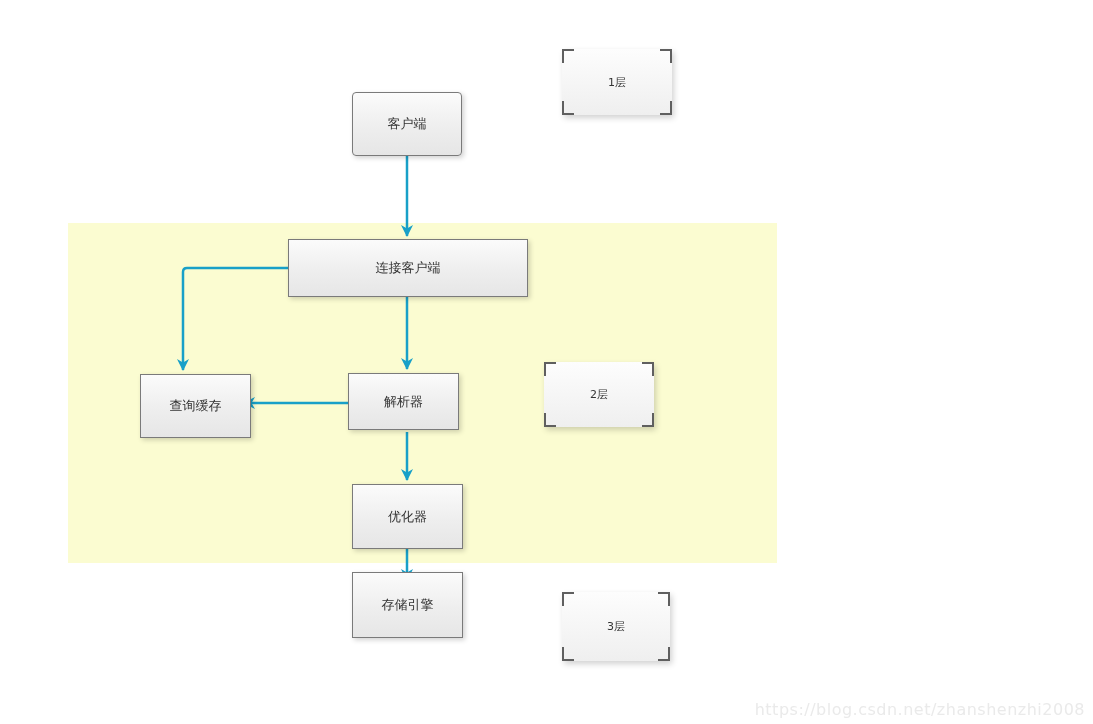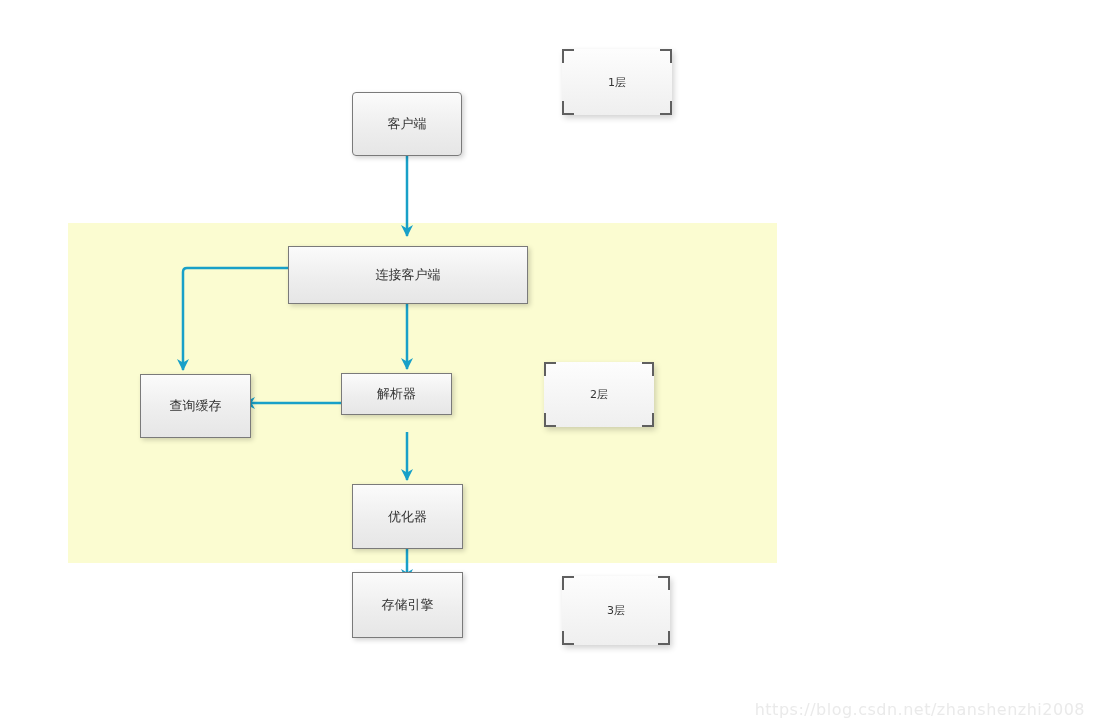--- a/index.html
+++ b/index.html
@@ -65,29 +65,29 @@
     height: 12px;
     border: 0 solid #5f5f5f;
   }
   .corner.tl { top: 0; left: 0; border-top-width: 2px; border-left-width: 2px; }
   .corner.tr { top: 0; right: 0; border-top-width: 2px; border-right-width: 2px; }
   .corner.bl { bottom: 0; left: 0; border-bottom-width: 2px; border-left-width: 2px; }
   .corner.br { bottom: 0; right: 0; border-bottom-width: 2px; border-right-width: 2px; }
 
   
   #node-client        { left: 352px; top: 52px;  width: 110px; height: 64px; }
-  #node-connect       { left: 288px; top: 246px; width: 240px; height: 58px; }
+  #node-connect       { left: 288px; top: 239px; width: 240px; height: 58px; }
   #node-query-cache   { left: 140px; top: 374px; width: 111px; height: 64px; }
-  #node-parser        { left: 341px; top: 373px; width: 111px; height: 42px; align-items: center; }
+  #node-parser        { left: 348px; top: 373px; width: 111px; height: 57px; align-items: center; }
   #node-optimizer     { left: 352px; top: 484px; width: 111px; height: 65px; text-align: right; }
   #node-storage       { left: 352px; top: 572px; width: 111px; height: 66px; }
 
   #frame-layer1 { left: 562px; top: 49px;  width: 110px; height: 66px; }
   #frame-layer2 { left: 544px; top: 362px; width: 110px; height: 65px; }
-  #frame-layer3 { left: 562px; top: 576px; width: 108px; height: 69px; }
+  #frame-layer3 { left: 562px; top: 592px; width: 108px; height: 69px; }
 
   .watermark {
     position: absolute;
     right: 8px;
     bottom: 5px;
     color: #eaeaea;
     font-size: 16px;
     letter-spacing: 0.5px;
     user-select: none;
   }

